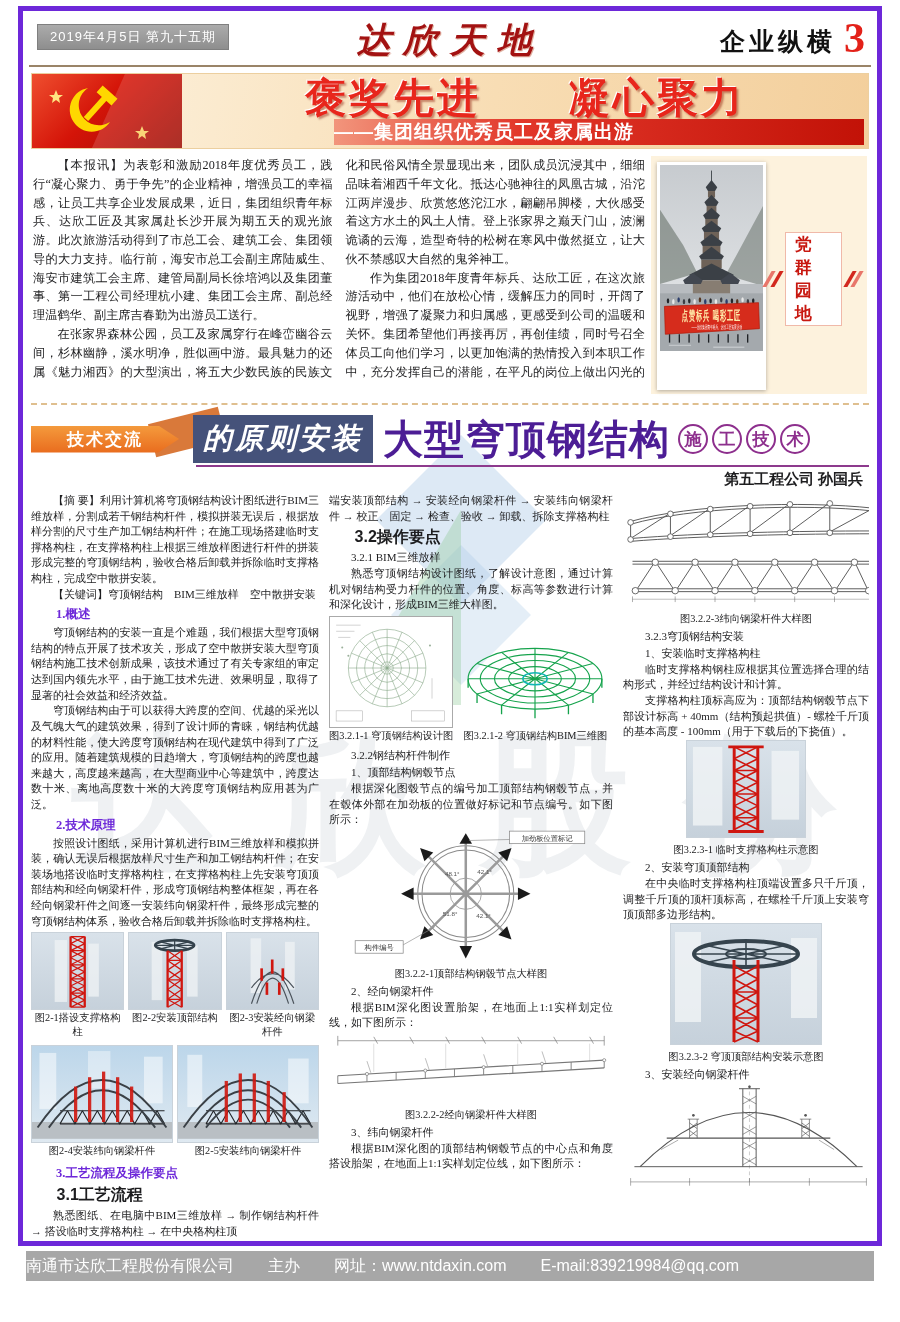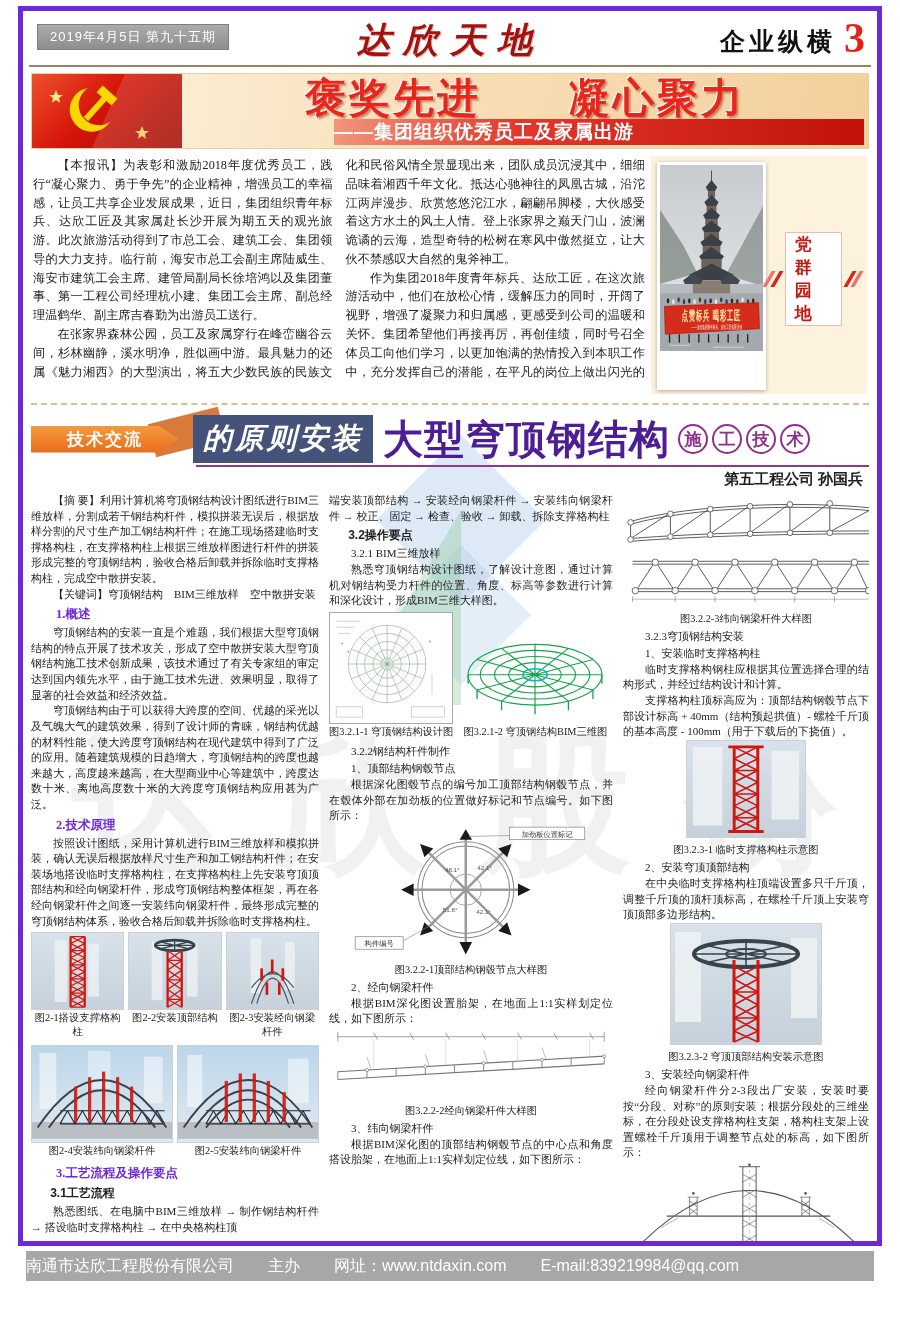--- a/index.html
+++ b/index.html
@@ -75,21 +75,21 @@
   .tech-rule{height:2px;background:#8d3a8d;margin-left:165px;position:relative;z-index:1}
   .tech-author{position:relative;z-index:1;text-align:right;font-weight:bold;font-size:15px;
     padding:3px 6px 2px 0}
   
   .tech-cols{position:relative;z-index:1;display:flex;gap:10px;margin-top:2px;height:780px}
   .tcol{overflow:hidden}
   .c1{flex:none;width:288px}.c2{flex:none;width:284px}.c3{flex:1}
   .tp{font-size:11px;line-height:1.42;text-align:justify;text-indent:2em}
   .tp.noind{text-indent:0}
   .h-red{color:#6d28d9;font-weight:bold;font-size:12.5px;margin:4px 0 2px 2em}
-  .h-bold{font-weight:bold;font-size:12px;margin:3px 0 2px 1.6em;
+  .h-bold{font-weight:bold;font-size:16px;margin:3px 0 2px 1.6em;
     font-family:"Liberation Sans",sans-serif}
   .h-sub{font-size:11px;margin:2px 0 1px 2em}
   .cap{font-size:10.3px;text-align:center;margin:1px 0 3px;color:#1d1d1f}
   .figrow{display:flex;gap:4px;margin-top:3px}
   .figrow .fig{flex:1;text-align:center}
   .ph{border:1px solid #c9d2da;background:linear-gradient(#d9e2ea,#c6d1db)}
   .ph svg{display:block;width:100%}
   .sky{background:linear-gradient(#bcd6ea,#dfe9f1)}
   .lineart{background:#fff}
   .figpair{display:flex;gap:6px;align-items:flex-end;margin-top:3px}
@@ -536,21 +536,20 @@
             <ellipse cx="75" cy="30" rx="20" ry="5" fill="none" stroke="#36444e" stroke-width="2"></ellipse>
             <path d="M75,30 L127,30 M75,30 L23,30 M75,30 L75,17 M75,30 L75,43 M75,30 L112,22 M75,30 L38,22 M75,30 L112,38 M75,30 L38,38" stroke="#36444e" stroke-width="1.6"></path>
             <path d="M63,36 V42 M87,36 V42" stroke="#cf1710" stroke-width="3"></path>
             <path d="M63,42 V118 M87,42 V118" stroke="#cf1710" stroke-width="3"></path>
             <path d="M63,42 L87,55 M87,42 L63,55 M63,55 L87,68 M87,55 L63,68 M63,68 L87,81 M87,68 L63,81 M63,81 L87,94 M87,81 L63,94 M63,94 L87,107 M87,94 L63,107 M63,107 L87,118 M87,107 L63,118 M63,68 H87 M63,94 H87" stroke="#cf1710" stroke-width="1.6" fill="none"></path>
           </svg></div>
         </div>
         <div class="cap">图3.2.3-2 穹顶顶部结构安装示意图</div>
 
         <div class="h-sub">3、安装经向钢梁杆件</div>
-        <p class="tp">经向钢梁杆件分2-3段出厂安装，安装时要按“分段、对称”的原则安装；根据分段处的三维坐标，在分段处设支撑格构柱支架，格构柱支架上设置螺栓千斤顶用于调整节点处的标高，如下图所示：</p>
 
         <div class="fig" style="text-align:center">
           <svg viewBox="0 0 265 112" width="252">
             <g stroke="#555" fill="none">
               <path d="M12,88 H252" stroke-width="1"></path>
               <path d="M18,88 Q132,-26 246,88" stroke-width="1.2"></path>
               <path d="M46,58 H218" stroke-width="1.4"></path>
               <path d="M133,2 V104" stroke-width=".5" stroke-dasharray="4 3" opacity=".6"></path>
               <path d="M126,6 V88 M140,6 V88 M122,6 H144" stroke-width="1"></path>
               <path d="M126,14 L140,22 M140,14 L126,22 M126,30 L140,38 M140,30 L126,38 M126,46 L140,54 M140,46 L126,54 M126,62 L140,70 M140,62 L126,70 M126,78 L140,86 M140,78 L126,86" stroke-width=".6"></path>

